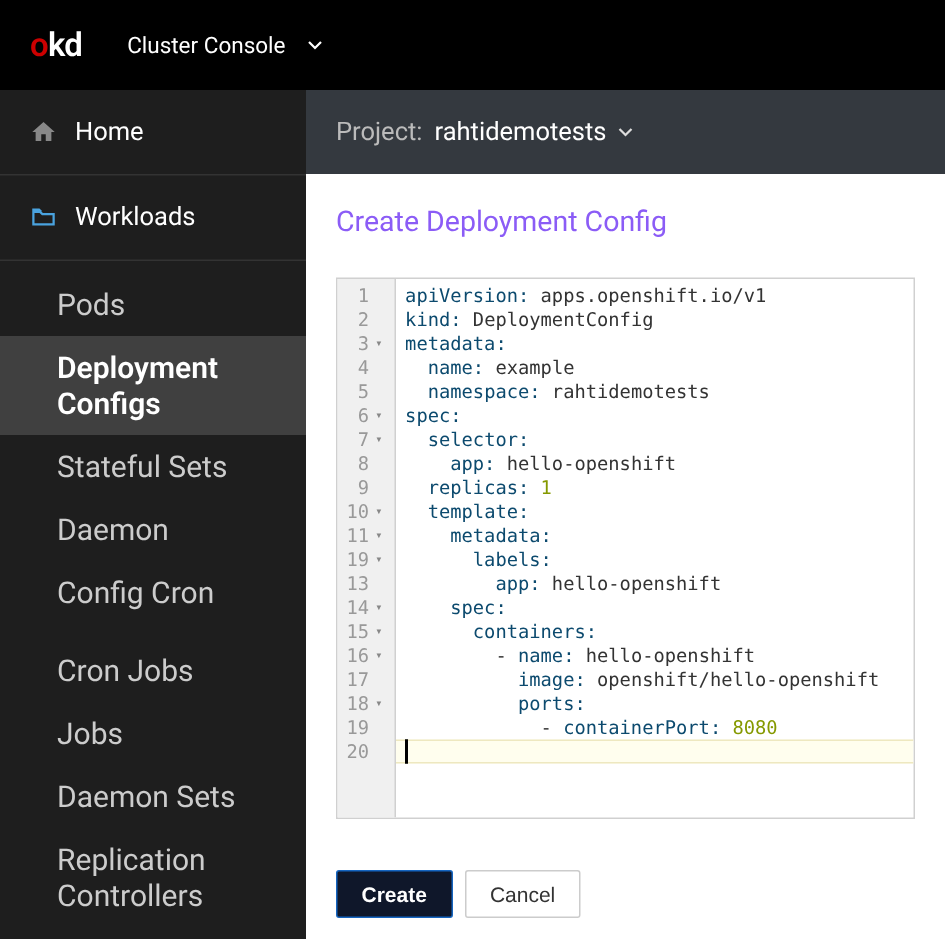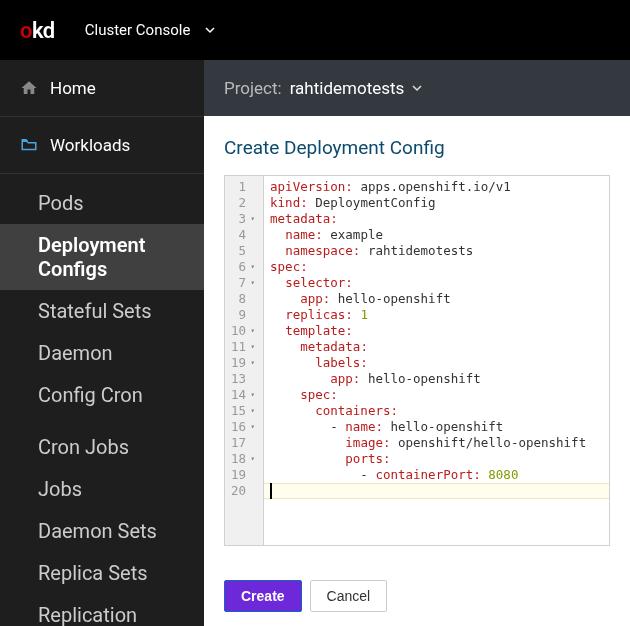--- a/index.html
+++ b/index.html
@@ -16,35 +16,35 @@
 .subitem { padding: 9px 20px 9px 38px; font-size: 20px; color: #ccc; cursor: pointer; }
 .subitem.active { background: #404040; color: #fff; font-weight: 600; }
 .subitem-gap { height: 10px; }
 .icon { width: 18px; height: 18px; display: inline-flex; align-items: center; justify-content: center; flex-shrink: 0; }
 .icon svg { width: 100%; height: 100%; }
 .chevron-down { width: 10px; height: 10px; }
 .main { flex: 1; background: #fff; display: flex; flex-direction: column; overflow: hidden; }
 .project-bar { background: #34393f; color: #fff; padding: 18px 20px; font-size: 17px; display: flex; align-items: center; gap: 8px; }
 .project-label { color: #bbb; }
 .content { padding: 20px; flex: 1; display: flex; flex-direction: column; overflow: hidden; }
-.page-title { font-size: 19px; color: #0c4a6e; margin-bottom: 16px; font-weight: 400; }
+.page-title { font-size: 19px; color: #8b5cf6; margin-bottom: 26px; font-weight: 400; }
 .editor-wrap { border: 1px solid #d0d0d0; flex: 1; display: flex; font-family: "Menlo", "Monaco", "Consolas", monospace; font-size: 12.5px; overflow: hidden; }
 .gutter { background: #f0f0f0; color: #999; text-align: right; padding: 3px 8px 3px 6px; border-right: 1px solid #d0d0d0; user-select: none; flex-shrink: 0; line-height: 16px; }
 .gutter-line { display: flex; align-items: center; justify-content: flex-end; gap: 2px; height: 16px; }
 .fold { color: #888; font-size: 8px; width: 7px; display: inline-block; }
 .code-area { flex: 1; padding: 3px 6px; white-space: pre; line-height: 16px; position: relative; }
 .code-line { height: 16px; }
-.key { color: #b91c1c; }
+.key { color: #0c4a6e; }
 .str { color: #333; }
 .num { color: #859900; }
 .highlight-line { position: absolute; left: 0; right: 0; height: 16px; background: #fffeee; border-top: 1px solid #eee8c0; border-bottom: 1px solid #eee8c0; }
 .cursor-mark { position: absolute; width: 1px; height: 16px; background: #000; border-left: 2px solid #000; }
 .actions { padding: 14px 20px; display: flex; gap: 8px; }
 .btn { padding: 7px 16px; font-size: 14px; border-radius: 2px; cursor: pointer; border: 1px solid; }
-.btn-primary { background: #6d28d9; border-color: #1565c0; color: #fff; font-weight: 600; }
+.btn-primary { background: #0f172a; border-color: #1565c0; color: #fff; font-weight: 600; }
 .btn-secondary { background: #fff; border-color: #ccc; color: #333; }
 </style>
 </head>
 <body>
 
 <div class="topbar">
   <div class="logo">
     <span class="logo-o">o</span>
       <span class="logo-kd">kd</span>
   </div>
@@ -82,21 +82,20 @@
     <div class="subitems">
       <div class="subitem"><span>Pods</span></div>
       <div class="subitem active"><span>Deployment Configs</span></div>
       <div class="subitem"><span>Stateful Sets</span></div>
       <div class="subitem"><span>Daemon</span></div>
       <div class="subitem"><span>Config Cron</span></div>
       <div class="subitem-gap"></div>
       <div class="subitem"><span>Cron Jobs</span></div>
       <div class="subitem"><span>Jobs</span></div>
       <div class="subitem"><span>Daemon Sets</span></div>
-      <div class="subitem"><span>Replica Sets</span></div>
       <div class="subitem"><span>Replication Controllers</span></div>
       <div class="subitem"><span>HPAs</span></div>
     </div>
 
     <div class="section-header">
       
       
     </div>
 
   </div>

